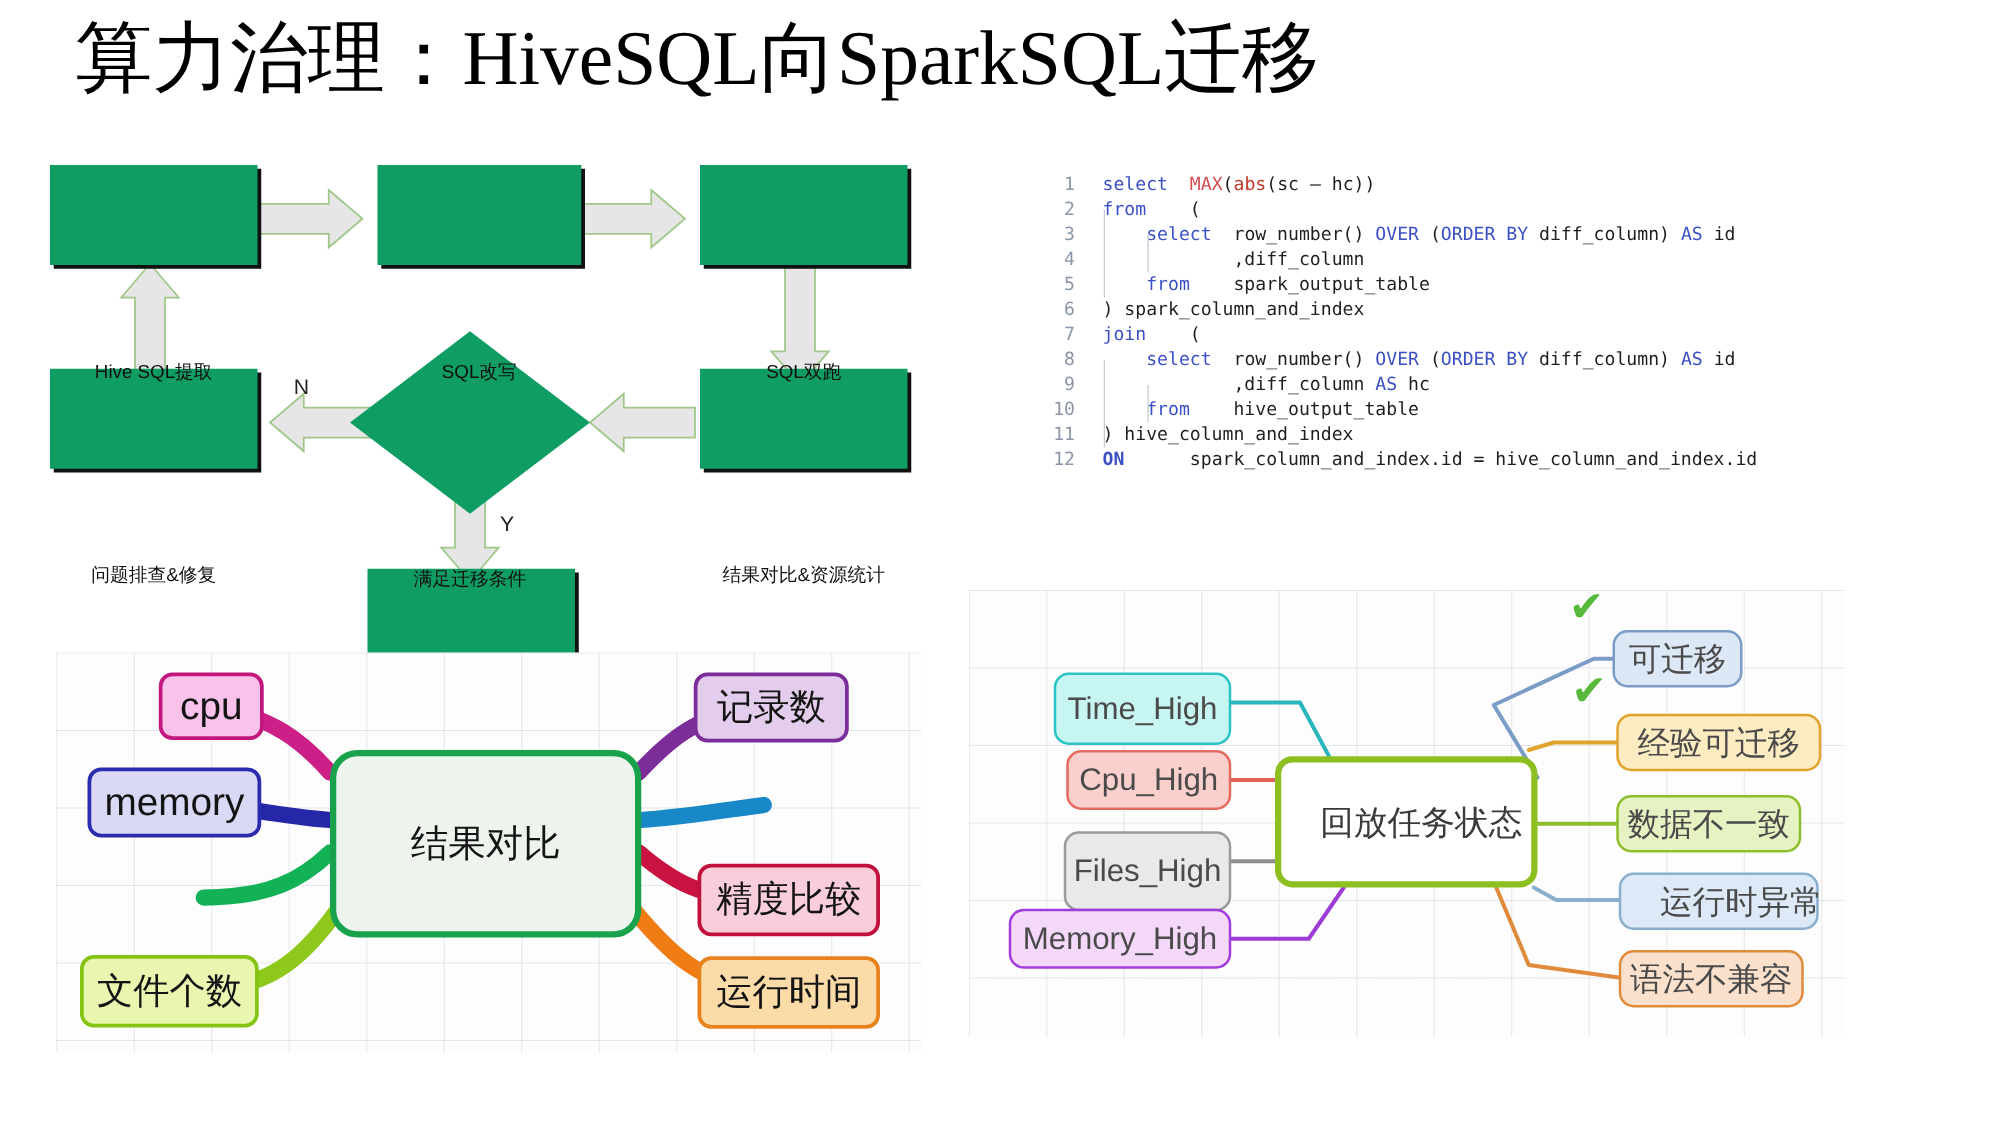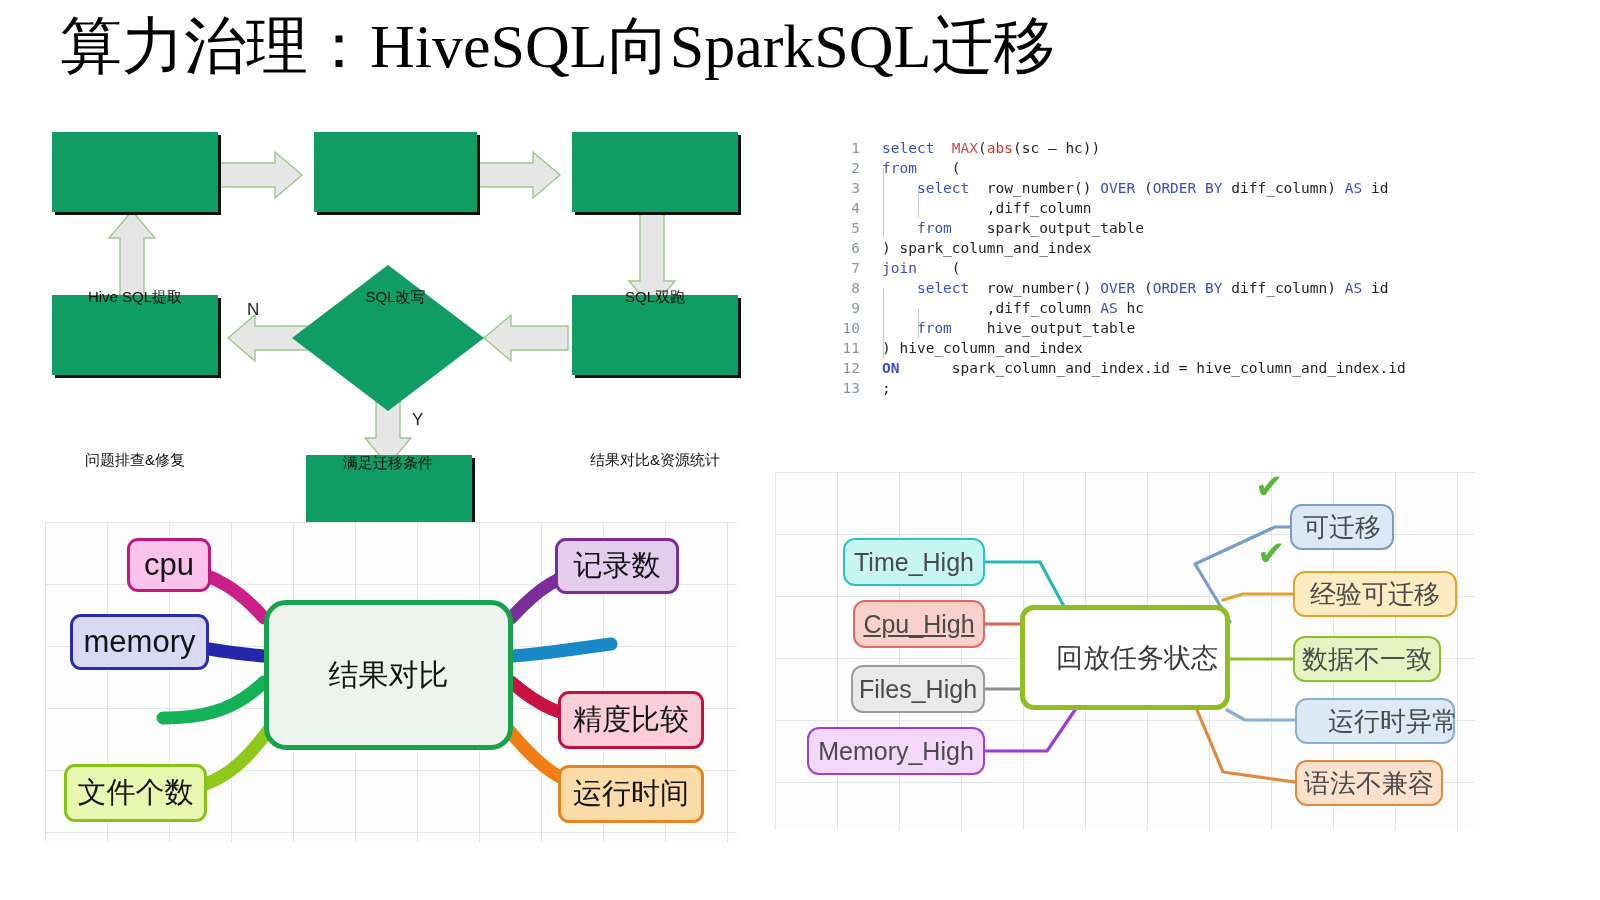--- a/index.html
+++ b/index.html
@@ -9,21 +9,21 @@
     overflow:hidden;position:relative;
   }
   
   #slide-title{
     position:absolute;left:60px;top:4px;
     font-family:"Liberation Serif","DejaVu Serif",serif;
     font-size:62px;color:#000;letter-spacing:0px;white-space:nowrap;
     font-weight:400;
   }
   
-  #flowchart{position:absolute;left:40px;top:125px;width:720px;height:420px;}
+  #flowchart{position:absolute;left:28px;top:125px;width:720px;height:420px;}
   #flowchart svg{position:absolute;left:0;top:0;}
   .fc-label{
     position:absolute;display:flex;align-items:center;justify-content:center;
     color:#111;font-size:15px;font-weight:400;text-align:center;
     pointer-events:none;
   }
   .fc-branch{
     position:absolute;font-size:17px;color:#222;
     font-family:"Liberation Sans",sans-serif;
   }
@@ -150,21 +150,20 @@
     <div class="sql-row"><span class="sql-ln">3</span><span class="sql-code"><span>    </span><span class="k">select</span><span>  row_number() </span><span class="k">OVER</span><span> (</span><span class="k">ORDER BY</span><span> diff_column) </span><span class="k">AS</span><span> id</span></span></div>
     <div class="sql-row"><span class="sql-ln">4</span><span class="sql-code"><span>            ,diff_column</span></span></div>
     <div class="sql-row"><span class="sql-ln">5</span><span class="sql-code"><span>    </span><span class="k">from</span><span>    spark_output_table</span></span></div>
     <div class="sql-row"><span class="sql-ln">6</span><span class="sql-code"><span>) spark_column_and_index</span></span></div>
     <div class="sql-row"><span class="sql-ln">7</span><span class="sql-code"><span class="k">join</span><span>    (</span></span></div>
     <div class="sql-row"><span class="sql-ln">8</span><span class="sql-code"><span>    </span><span class="k">select</span><span>  row_number() </span><span class="k">OVER</span><span> (</span><span class="k">ORDER BY</span><span> diff_column) </span><span class="k">AS</span><span> id</span></span></div>
     <div class="sql-row"><span class="sql-ln">9</span><span class="sql-code"><span>            ,diff_column </span><span class="k">AS</span><span> hc</span></span></div>
     <div class="sql-row"><span class="sql-ln">10</span><span class="sql-code"><span>    </span><span class="k">from</span><span>    hive_output_table</span></span></div>
     <div class="sql-row"><span class="sql-ln">11</span><span class="sql-code"><span>) hive_column_and_index</span></span></div>
     <div class="sql-row"><span class="sql-ln">12</span><span class="sql-code"><span class="kb">ON</span><span>      spark_column_and_index.id = hive_column_and_index.id</span></span></div>
-    <div class="sql-row"><span class="sql-ln">13</span><span class="sql-code"><span>;</span></span></div>
     <div style="position: absolute; left: 57px; top: 30px; width: 1px; height: 70px; background: rgb(195, 203, 214);"></div>
     <div style="position: absolute; left: 92px; top: 50px; width: 1px; height: 30px; background: rgb(195, 203, 214);"></div>
     <div style="position: absolute; left: 57px; top: 150px; width: 1px; height: 70px; background: rgb(195, 203, 214);"></div>
     <div style="position: absolute; left: 92px; top: 170px; width: 1px; height: 30px; background: rgb(195, 203, 214);"></div>
   </div>
 
 <div class="mm" id="mm-left">
   <svg width="692" height="320" viewBox="0 0 692 320">
     <g fill="none" stroke-linecap="round">
       <path id="ll0" d="M128,44 C172,52 196,70 219,96" stroke-width="13" stroke="#cc1f87"></path>
@@ -200,23 +199,23 @@
       <path id="rr0" d="M455,150 L420,92 L500,55 L515,55" stroke="#7a9cc6"></path>
       <path id="rr1" d="M448,128 L468,122 L518,122" stroke="#e0a42e"></path>
       <path id="rr2" d="M455,187 L518,187" stroke="#8dbe2c"></path>
       <path id="rr3" d="M452,238 L470,248 L520,248" stroke="#8aaece"></path>
       <path id="rr4" d="M422,238 L448,300 L520,310" stroke="#e08a3c"></path>
     </g>
   </svg>
 
   <div class="node" id="rnode-center" style="left: 245px; top: 133px; width: 210px; height: 105px; background: rgb(255, 255, 255); border-color: rgb(140, 191, 31); padding-left: 24px;">回放任务状态</div>
 
-  <div class="node" id="rl-0" style="left: 68px; top: 66px; width: 142px; height: 48px; background: rgb(199, 245, 241); border-color: rgb(43, 196, 196);">Time_High</div>
-  <div class="node" id="rl-1" style="left: 78px; top: 128px; width: 132px; height: 48px; background: rgb(249, 208, 204); border-color: rgb(227, 106, 94); text-decoration: underline;">Cpu_High</div>
-  <div class="node" id="rl-2" style="left: 76px; top: 193px; width: 134px; height: 48px; background: rgb(233, 233, 233); border-color: rgb(154, 154, 154);">Files_High</div>
+  <div class="node" id="rl-0" style="left: 68px; top: 66px; width: 142px; height: 58px; background: rgb(199, 245, 241); border-color: rgb(43, 196, 196);">Time_High</div>
+  <div class="node" id="rl-1" style="left: 78px; top: 128px; width: 132px; height: 48px; background: rgb(249, 208, 204); border-color: rgb(227, 106, 94);">Cpu_High</div>
+  <div class="node" id="rl-2" style="left: 76px; top: 193px; width: 134px; height: 64px; background: rgb(233, 233, 233); border-color: rgb(154, 154, 154);">Files_High</div>
   <div class="node" id="rl-3" style="left: 32px; top: 255px; width: 178px; height: 48px; background: rgb(243, 216, 249); border-color: rgb(161, 61, 219);">Memory_High</div>
 
   <div class="node cjk" id="rr-0" style="left: 515px; top: 32px; width: 104px; height: 46px; background: rgb(221, 232, 246); border-color: rgb(122, 156, 198);">可迁移</div>
   <div class="node cjk" id="rr-1" style="left: 518px; top: 99px; width: 164px; height: 46px; background: rgb(253, 235, 193); border-color: rgb(224, 164, 46);">经验可迁移</div>
   <div class="node cjk" id="rr-2" style="left: 518px; top: 164px; width: 148px; height: 46px; background: rgb(230, 242, 193); border-color: rgb(141, 190, 44);">数据不一致</div>
   <div class="node cjk" id="rr-3" style="left: 520px; top: 226px; width: 160px; height: 46px; background: rgb(221, 233, 246); border-color: rgb(138, 174, 206); padding-left: 36px;">运行时异常</div>
   <div class="node cjk" id="rr-4" style="left: 520px; top: 288px; width: 148px; height: 46px; background: rgb(251, 225, 203); border-color: rgb(224, 138, 60);">语法不兼容</div>
 
   <div class="check" id="chk0" style="left:480px;top:-3px;">✔</div>
   <div class="check" id="chk1" style="left:482px;top:64px;">✔</div>

